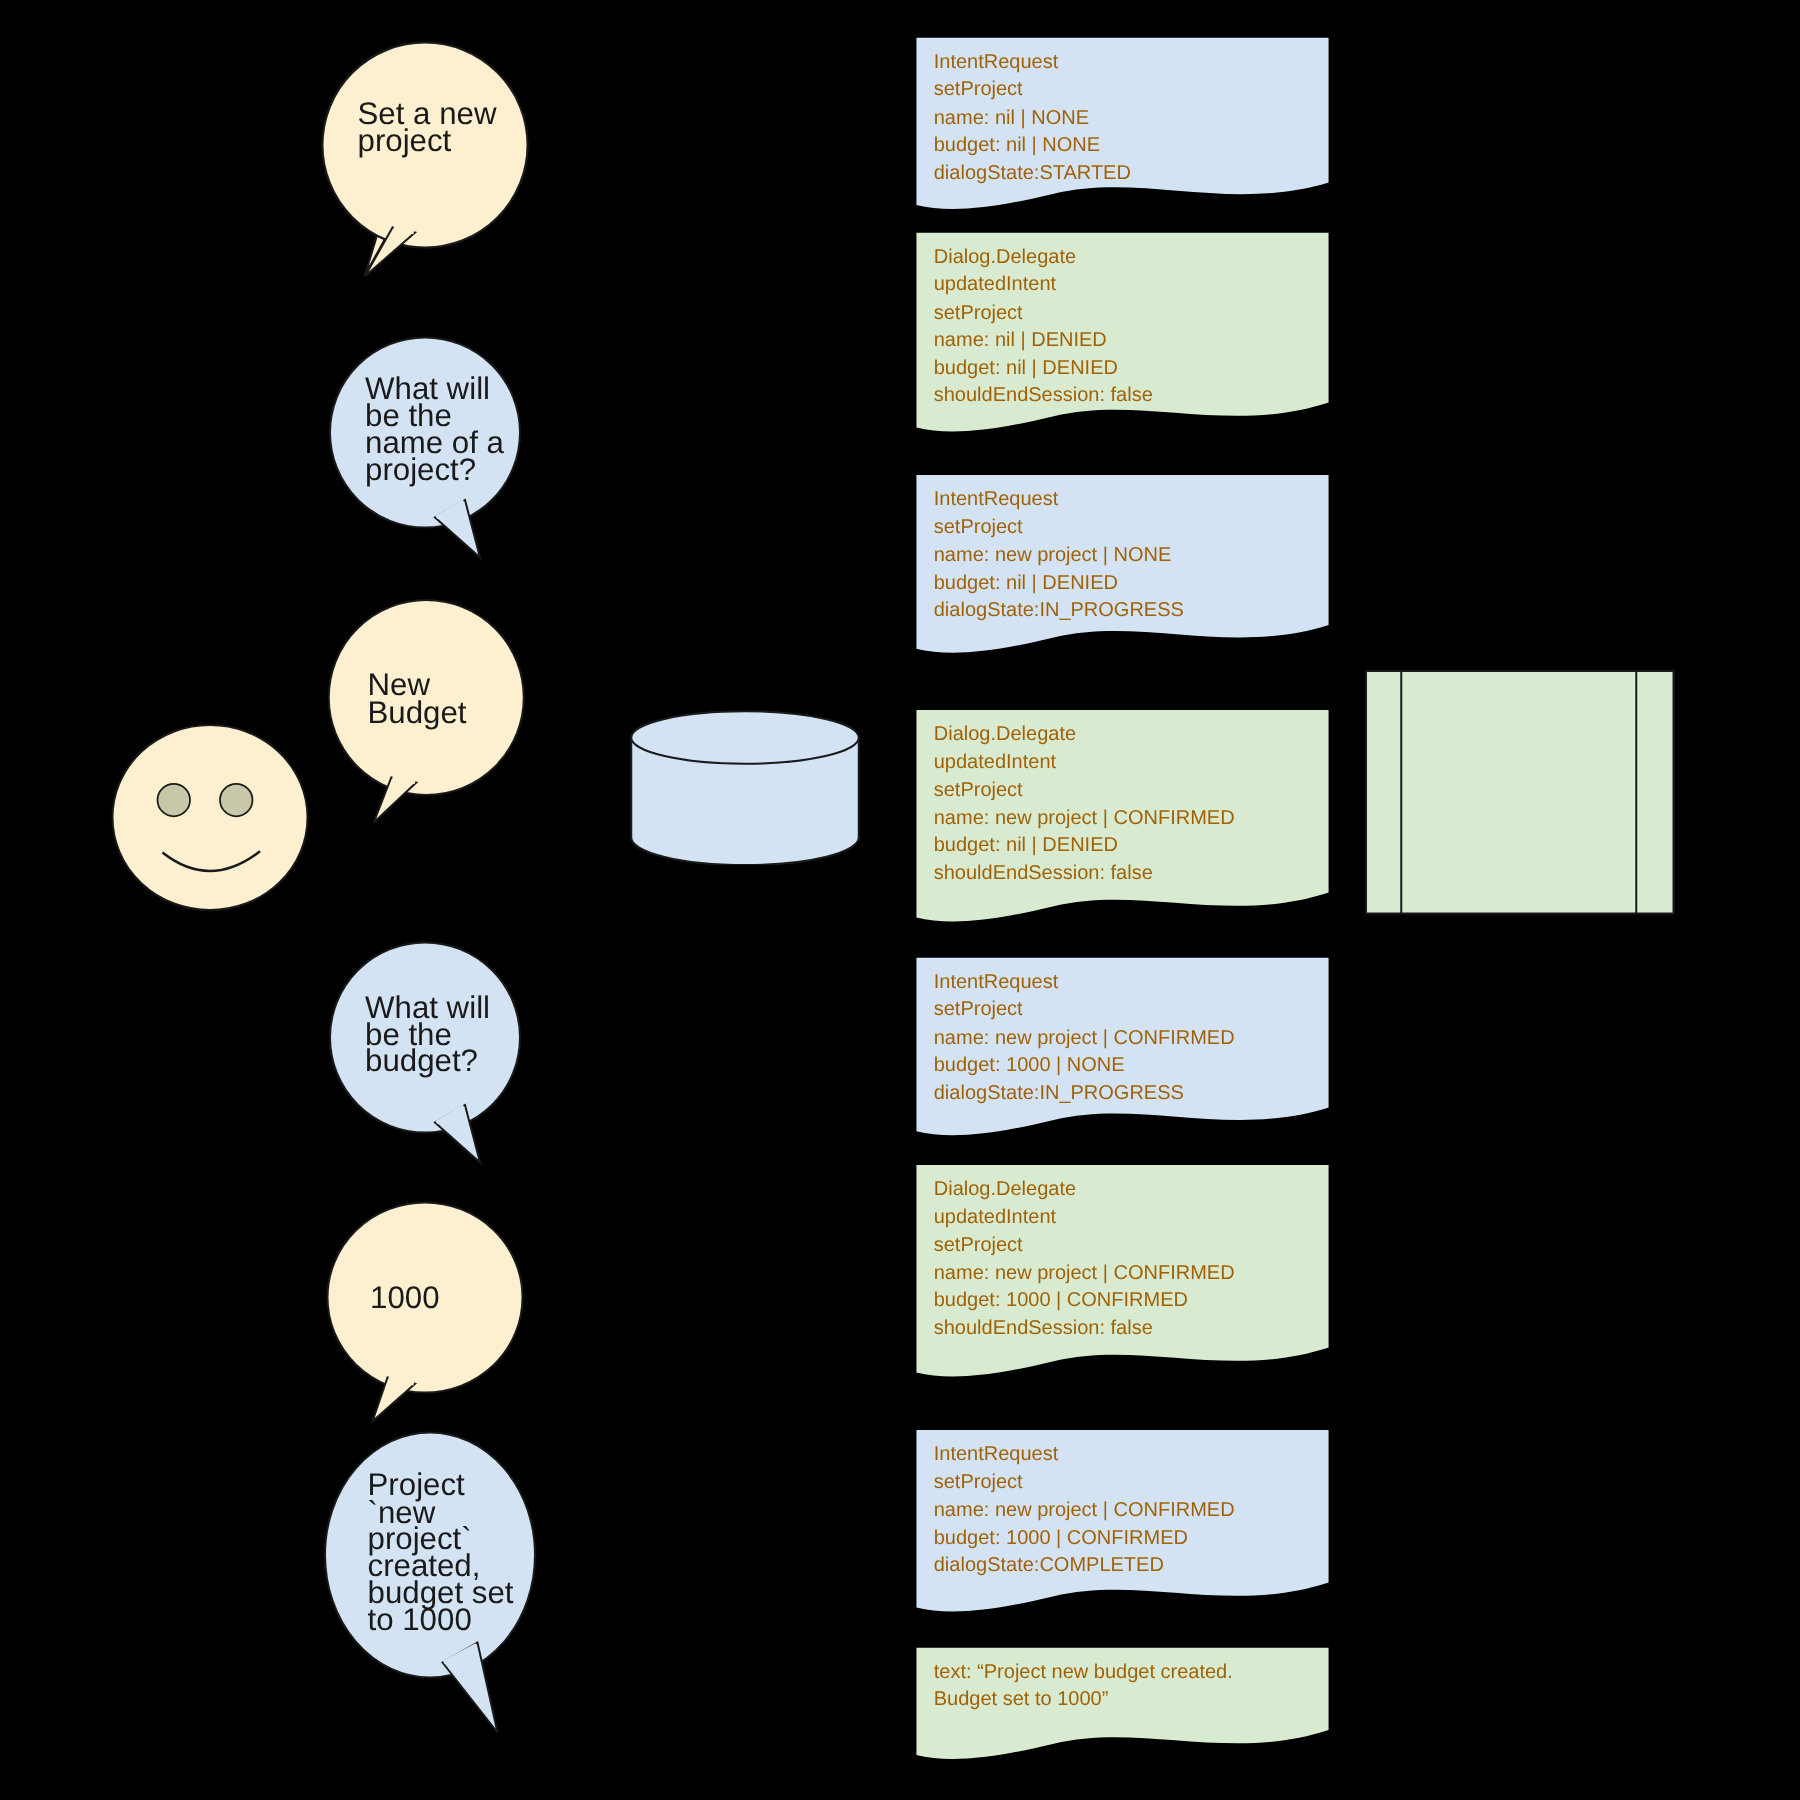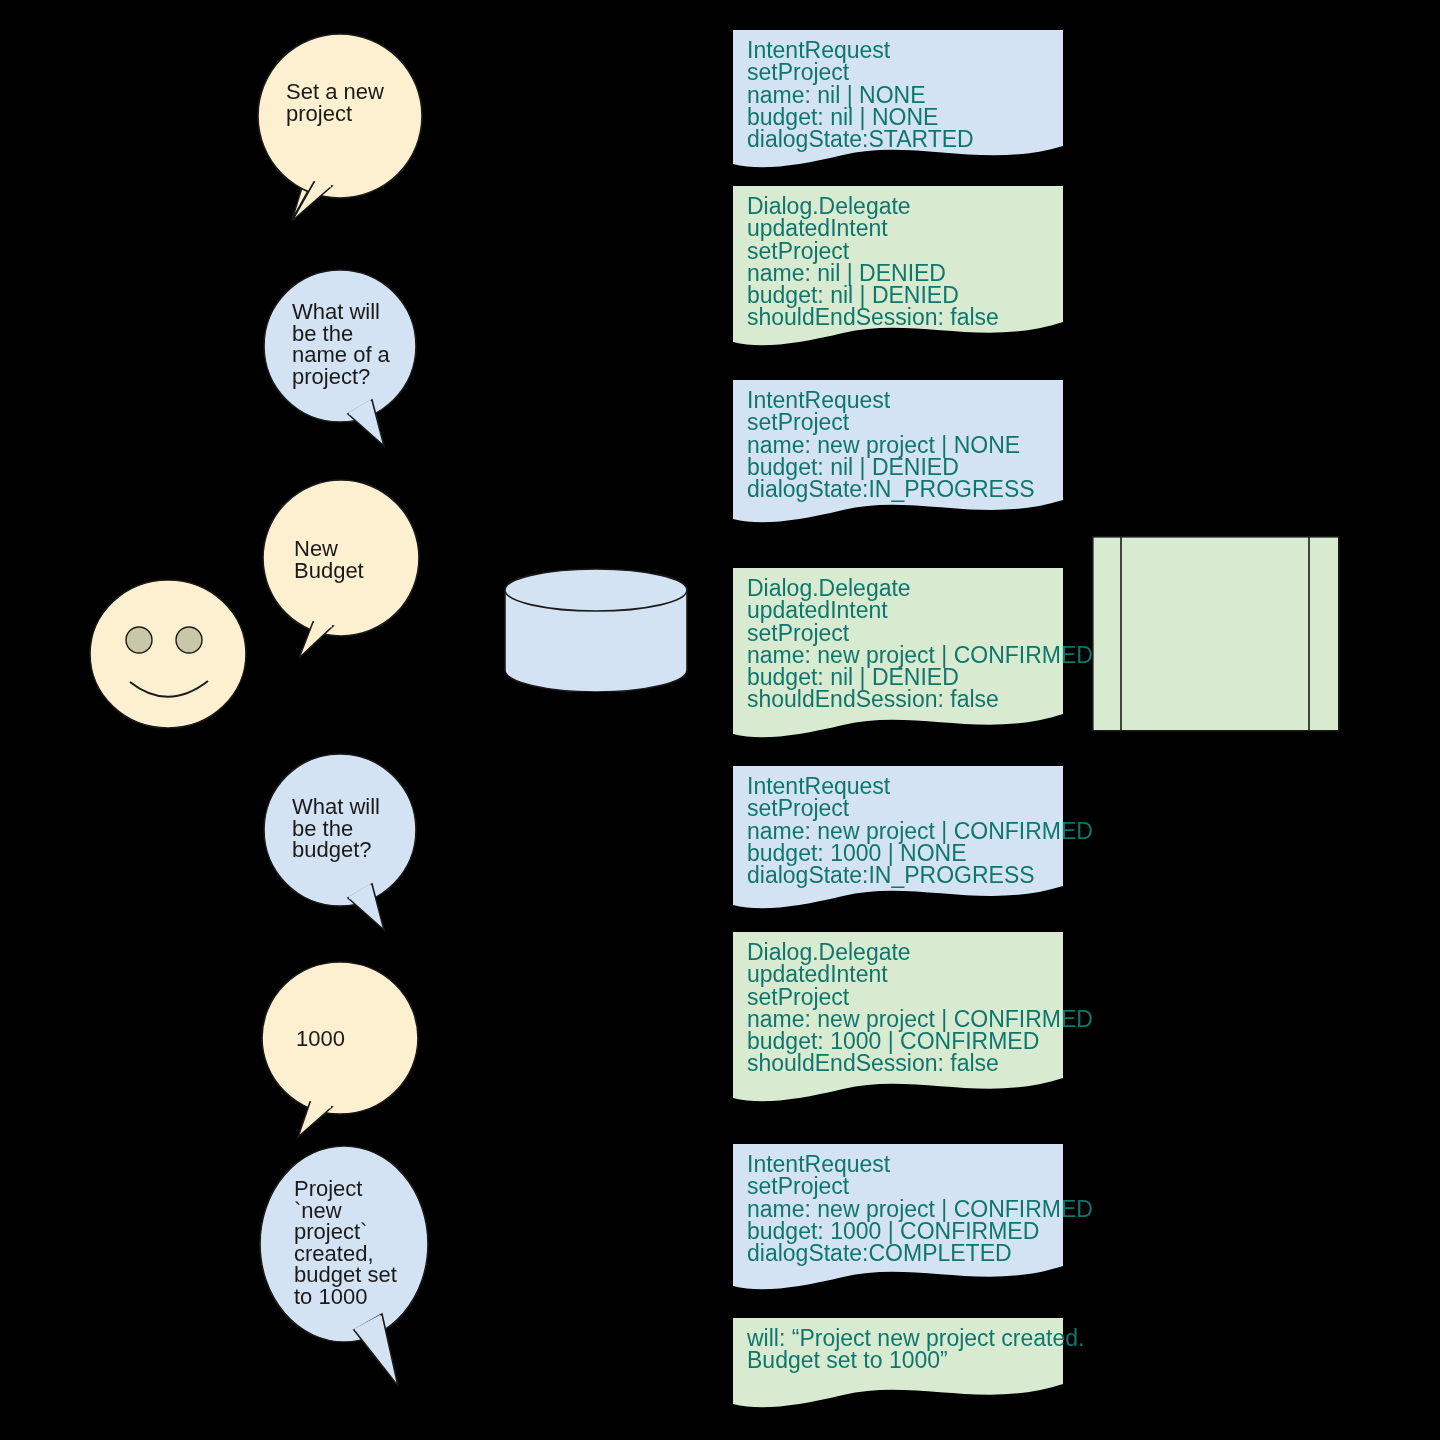--- a/index.html
+++ b/index.html
@@ -22,21 +22,21 @@
   }
   .bubble svg {
     position: absolute;
     left: 0;
     top: 0;
     overflow: visible;
   }
   .bubble .btext {
     position: absolute;
     color: #1a1a1a;
-    font-size: 22px;
+    font-size: 25px;
     line-height: 21.5px;
     white-space: pre;
     pointer-events: none;
   }
 
   
   .actor {
     position: absolute;
   }
 
@@ -51,22 +51,22 @@
   }
   .card svg {
     position: absolute;
     left: 0;
     top: 0;
   }
   .card .ctext {
     position: absolute;
     left: 14px;
     top: 9px;
-    color: #0f766e;
-    font-size: 23px;
+    color: #a16207;
+    font-size: 16px;
     line-height: 22.3px;
     white-space: pre;
     pointer-events: none;
   }
 
   
   .table-shape {
     position: absolute;
   }
 </style>
@@ -244,17 +244,17 @@
 setProject
 name: new project | CONFIRMED
 budget: 1000 | CONFIRMED
 dialogState:COMPLETED</div>
   </div>
 
   <div class="card" style="left:733px; top:1318px; width:330px; height:92px;">
     <svg width="330" height="92" viewBox="0 0 330 92">
       <path d="M 0 0 L 330 0 L 330 66 C 250 92 180 60 110 77 C 64 88 28 93 0 86 Z" fill="#D8EBD0" stroke="#D8EBD0" stroke-width="0"></path>
     </svg>
-    <div class="ctext">will: “Project new project created.
+    <div class="ctext">text: “Project new budget created.
 Budget set to 1000”</div>
   </div>
 
 </div>
 
 </body></html>

